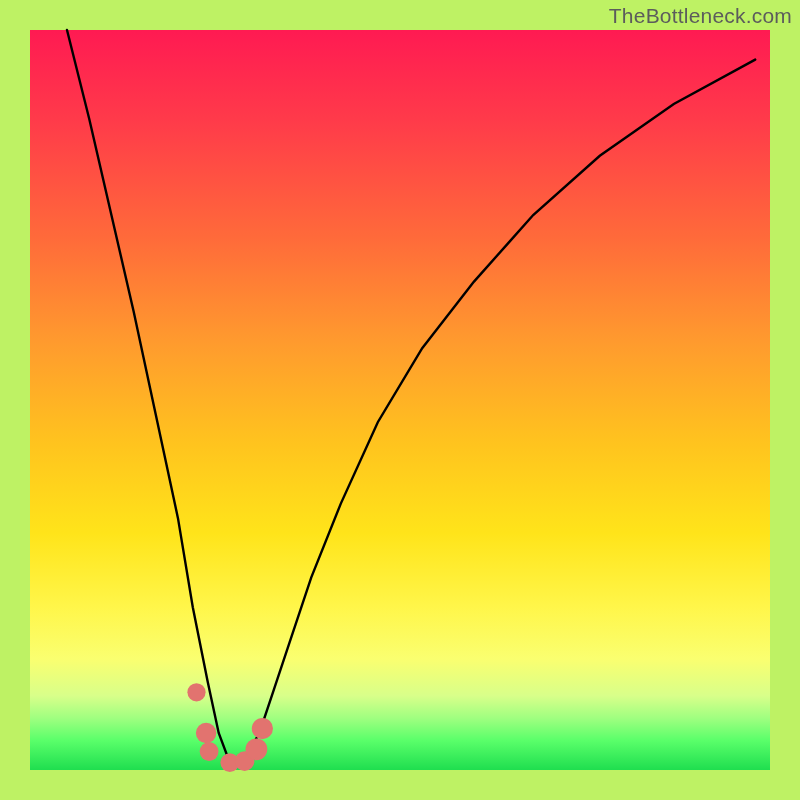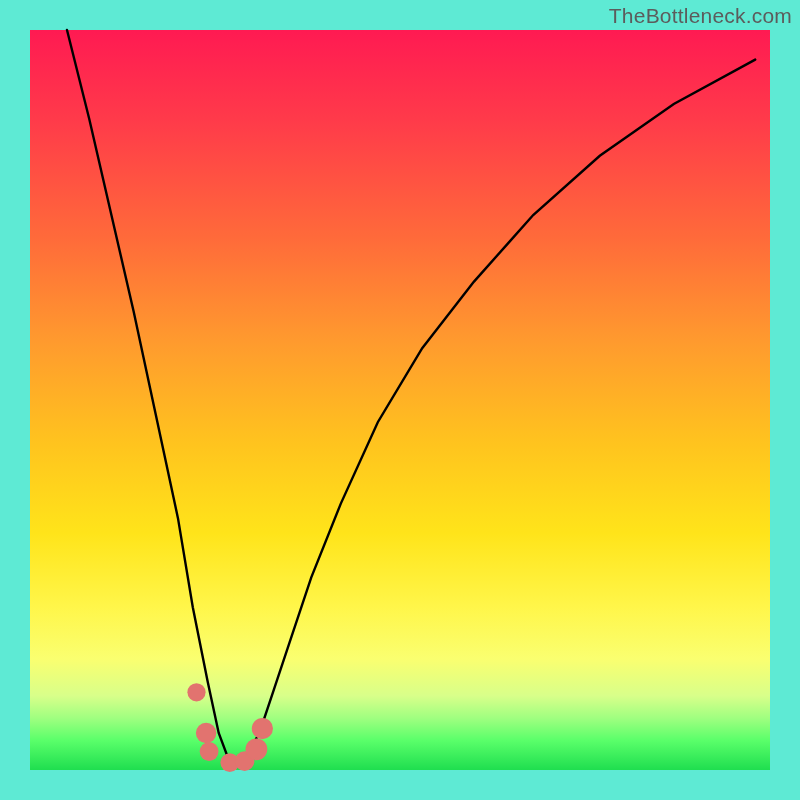--- a/index.html
+++ b/index.html
@@ -10,21 +10,21 @@
     background: #000;
     overflow: hidden;
     font-family: Arial, Helvetica, sans-serif;
   }
   .frame {
     position: absolute;
     left: 0;
     top: 0;
     width: 800px;
     height: 800px;
-    background: #5eead4;
+    background: #bef264;
   }
   .plot-area {
     position: absolute;
     left: 30px;
     top: 30px;
     width: 740px;
     height: 740px;
     
     background: linear-gradient(
       to bottom,

